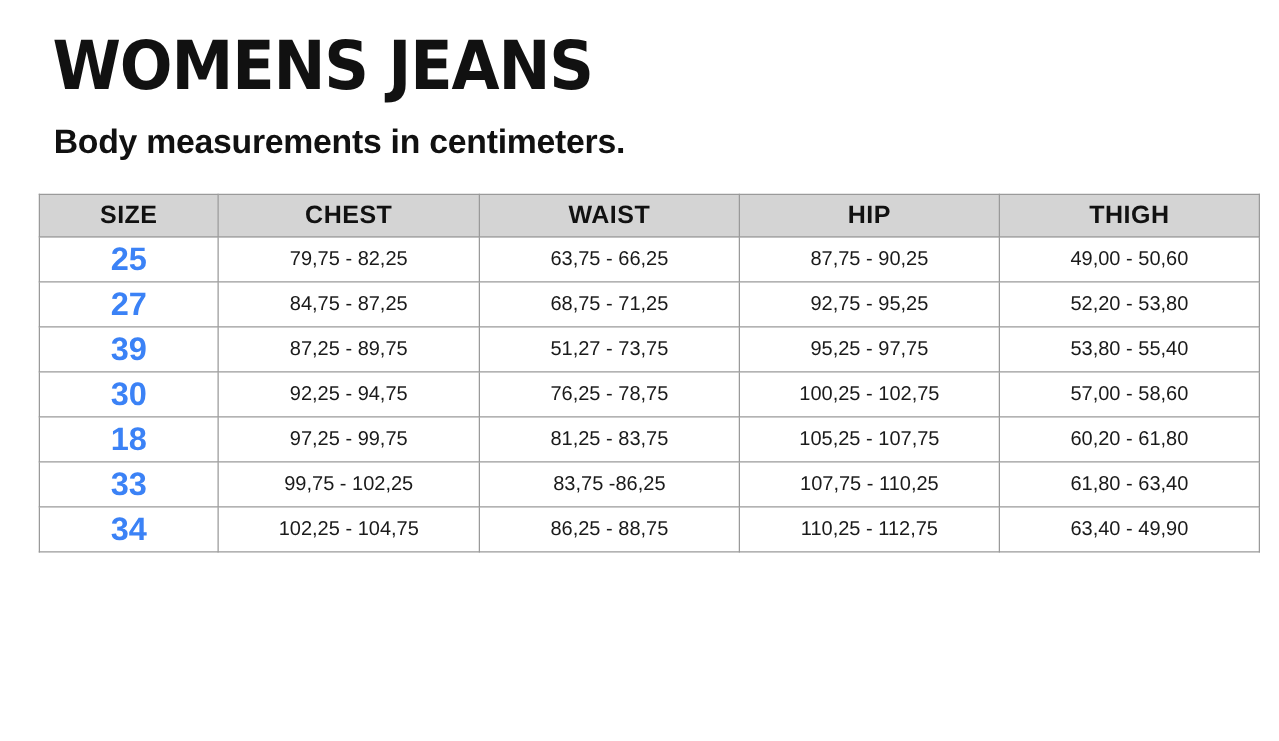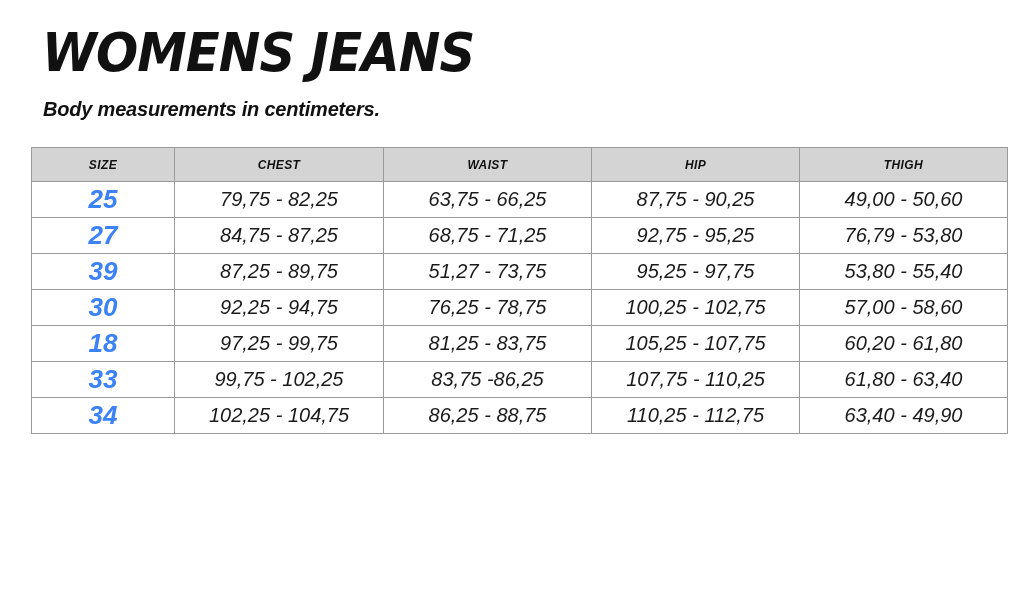--- a/index.html
+++ b/index.html
@@ -13,35 +13,34 @@
     font-family: "Liberation Sans", sans-serif;
     color: #1a1a1a;
     overflow: hidden;
   }
   .page {
     position: relative;
     width: 819px;
     height: 593px;
     box-sizing: border-box;
     padding: 26px 24px 0 24px;
-    font-style: italic;
   }
   .title {
     font-size: 54px;
     line-height: 1.0;
     font-weight: 900;
     letter-spacing: -1px;
     margin: 0 0 0 18px;
     font-family: "DejaVu Sans", sans-serif;
     transform: scaleX(0.92);
     transform-origin: left center;
     color: #111111;
   }
   .subtitle {
-    font-size: 20px;
+    font-size: 27px;
     font-weight: bold;
     margin: 18px 0 0 19px;
     color: #111111;
     letter-spacing: -0.2px;
   }
   table.size-table {
     margin: 26px 0 0 7px;
     border-collapse: collapse;
     width: 976px;
     table-layout: fixed;
@@ -50,32 +49,32 @@
   table.size-table td {
     border: 1px solid #9a9a9a;
     text-align: center;
     font-size: 16px;
     height: 35px;
     padding: 0;
   }
   table.size-table thead th {
     background: #d4d4d4;
     font-weight: bold;
-    font-size: 12px;
+    font-size: 20px;
     letter-spacing: 0.4px;
     height: 33px;
     color: #111111;
   }
   table.size-table tbody td.size-cell {
     font-weight: bold;
     font-size: 26px;
     color: #3b82f6;
   }
   table.size-table tbody td.val-cell {
-    font-size: 20px;
+    font-size: 16px;
     color: #1a1a1a;
   }
   col.c-size { width: 143px; }
   col.c-chest { width: 209px; }
   col.c-waist { width: 208px; }
   col.c-hip { width: 208px; }
   col.c-thigh { width: 208px; }
 </style>
 </head>
 <body>
@@ -107,21 +106,21 @@
         <td class="val-cell">79,75 - 82,25</td>
         <td class="val-cell">63,75 - 66,25</td>
         <td class="val-cell">87,75 - 90,25</td>
         <td class="val-cell">49,00 - 50,60</td>
       </tr>
       <tr>
         <td class="size-cell">27</td>
         <td class="val-cell">84,75 - 87,25</td>
         <td class="val-cell">68,75 - 71,25</td>
         <td class="val-cell">92,75 - 95,25</td>
-        <td class="val-cell">76,79 - 53,80</td>
+        <td class="val-cell">52,20 - 53,80</td>
       </tr>
       <tr>
         <td class="size-cell">39</td>
         <td class="val-cell">87,25 - 89,75</td>
         <td class="val-cell">51,27 - 73,75</td>
         <td class="val-cell">95,25 - 97,75</td>
         <td class="val-cell">53,80 - 55,40</td>
       </tr>
       <tr>
         <td class="size-cell">30</td>

